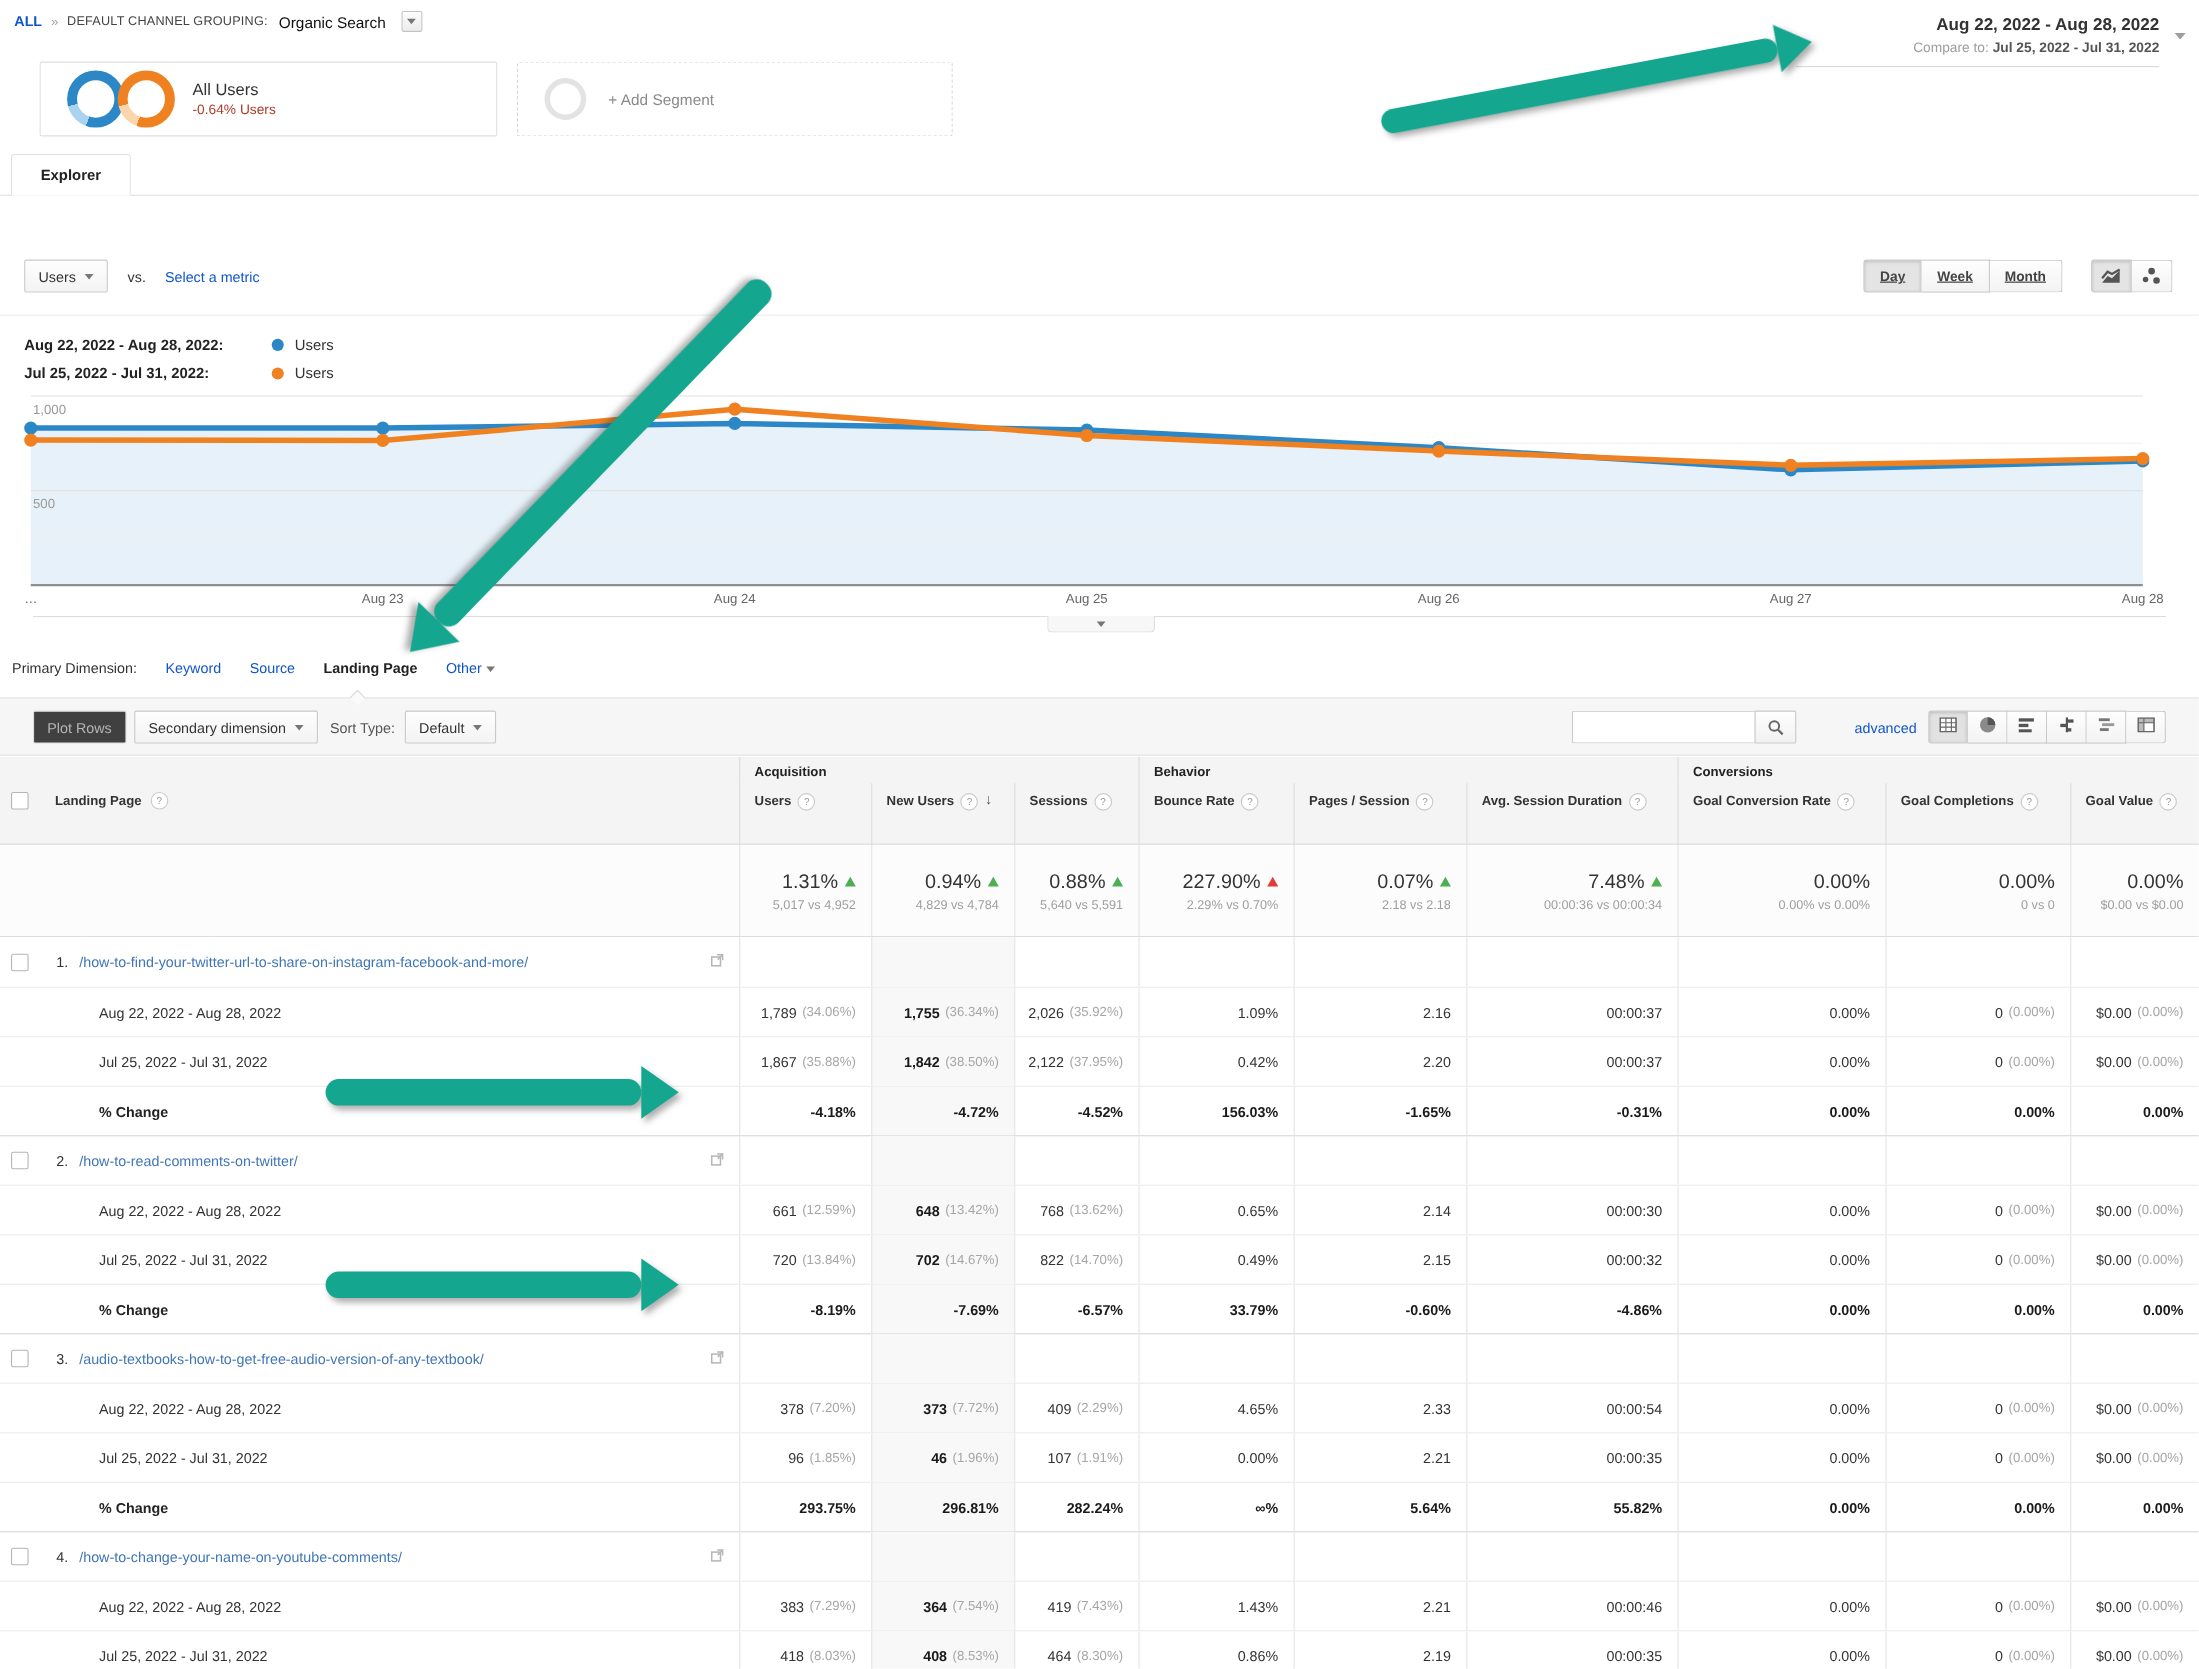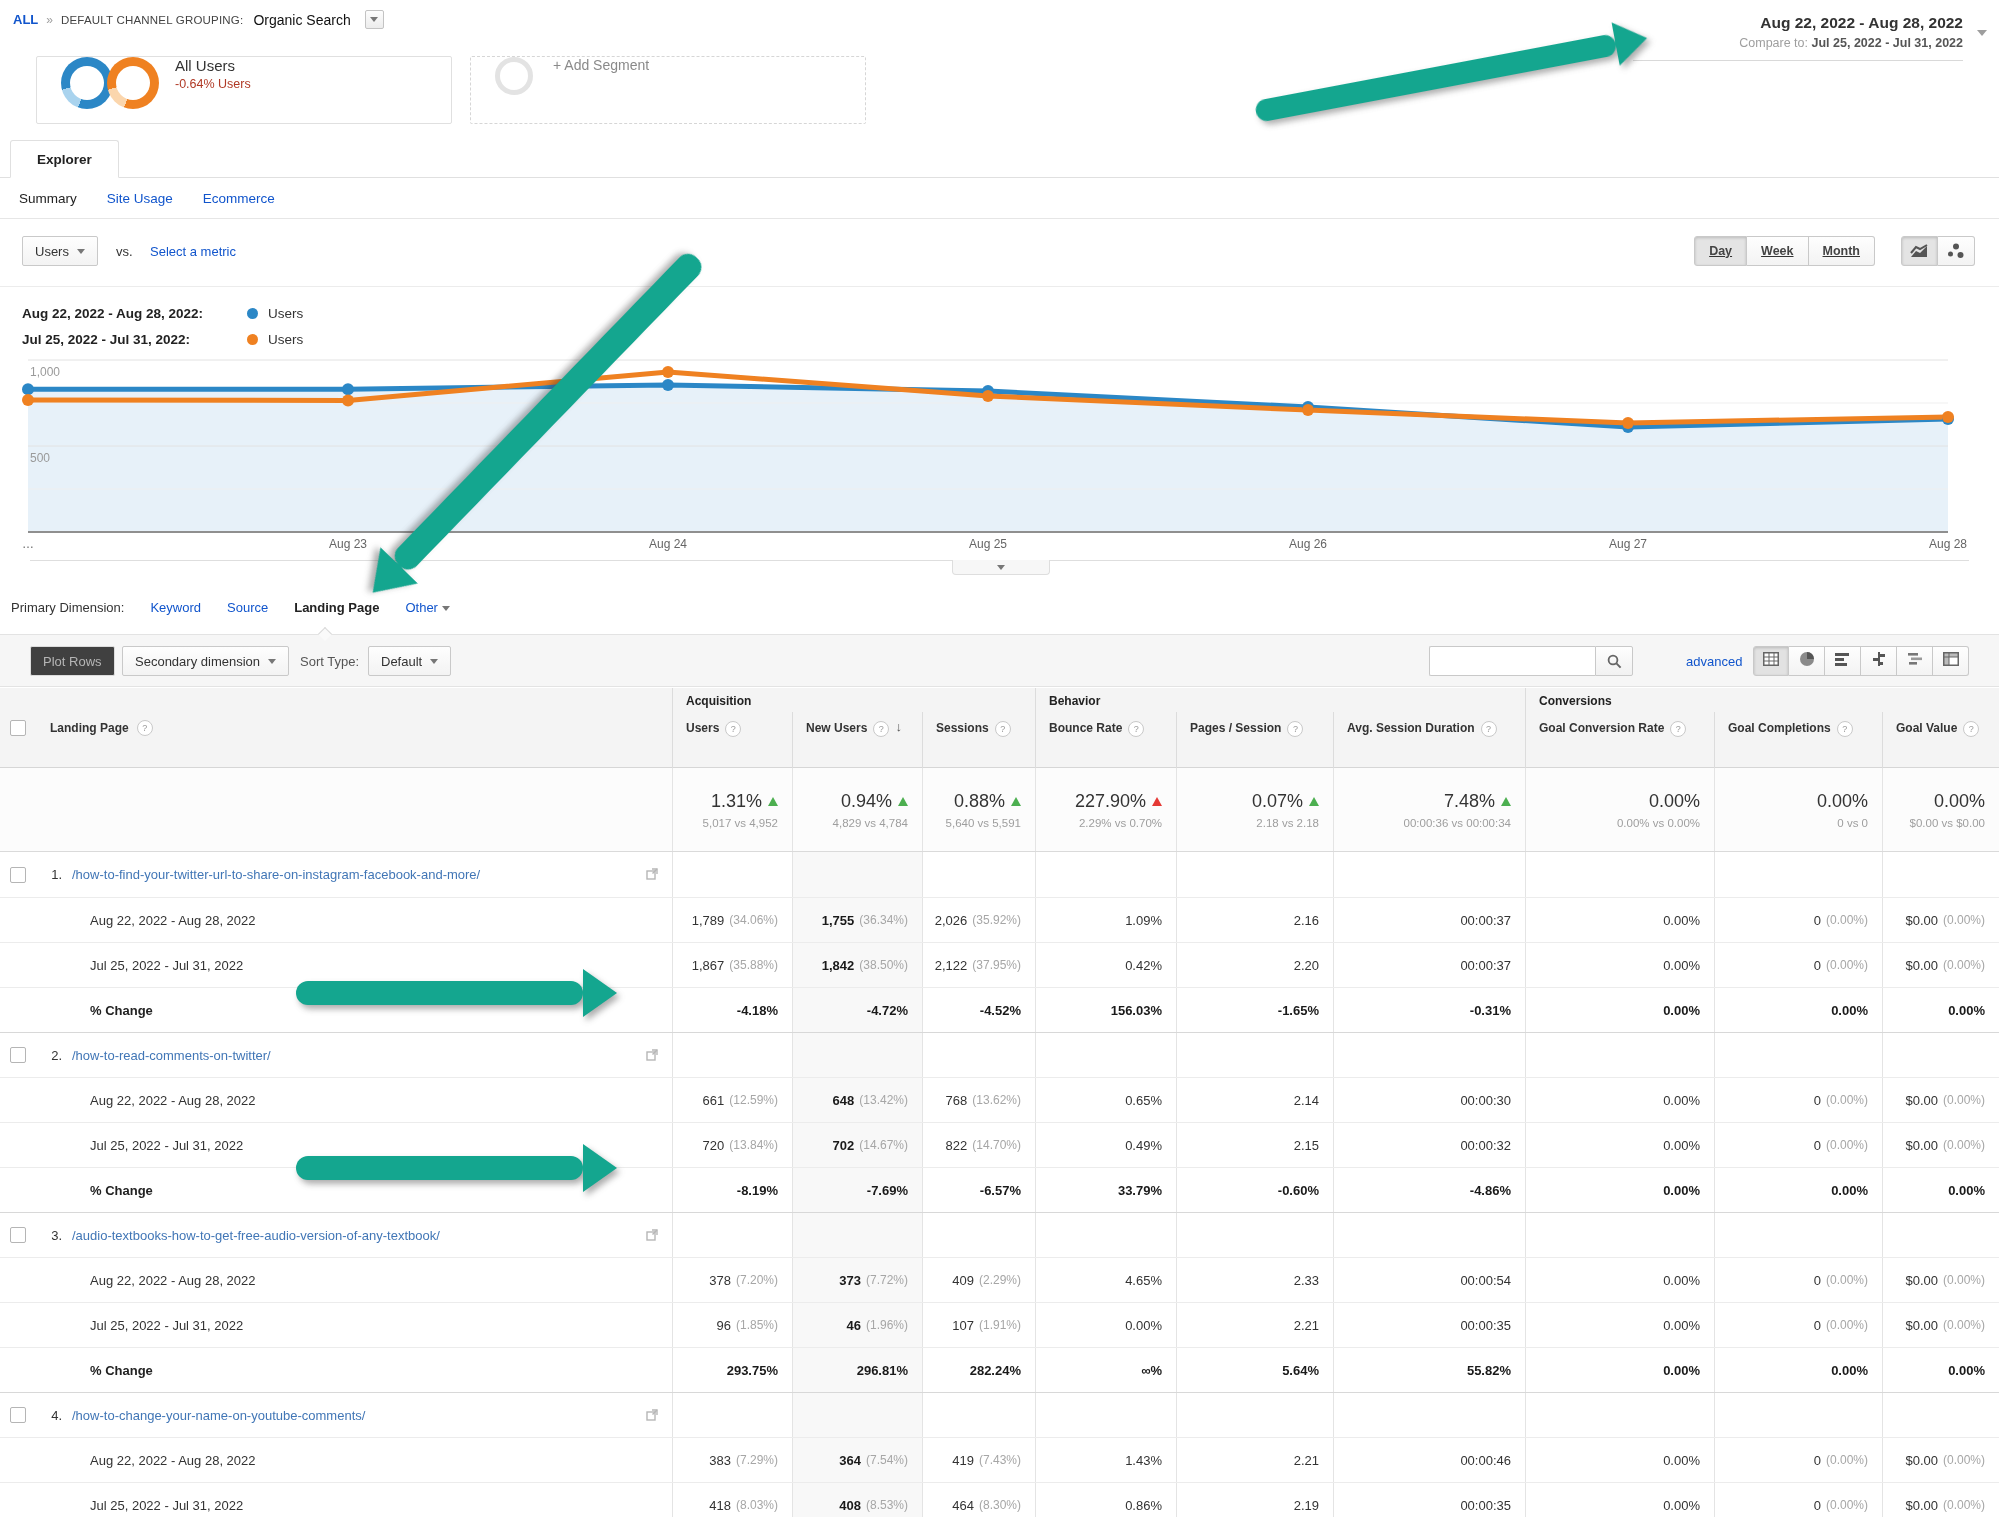--- a/index.html
+++ b/index.html
@@ -20,21 +20,21 @@
 
   
   #date-box{position:absolute;top:14px;right:36px;width:330px;text-align:right;padding-bottom:10px;border-bottom:1px solid #d9d9d9;}
   #date-box .d1{font-size:15.5px;font-weight:bold;color:#333;}
   #date-box .d2{font-size:12.5px;color:#9e9e9e;margin-top:4px;}
   #date-box .d2 b{color:#555;font-weight:bold;}
   #date-caret{position:absolute;top:30px;right:12px;}
 
   
   #segments{position:absolute;top:56px;left:36px;display:flex;gap:18px;}
-  .seg-card{width:416px;height:68px;border:1px solid #e0e0e0;border-radius:2px;background:#fff;display:flex;padding-left:24px;box-sizing:border-box;}
+  .seg-card{width:416px;height:68px;border:1px solid #e0e0e0;border-radius:2px;background:#fff;display:flex;align-items:center;padding-left:24px;box-sizing:border-box;}
   .seg-card.dashed{width:396px;border:1px dashed #d6d6d6;}
   .donut{position:relative;width:52px;height:52px;border-radius:50%;}
   .donut .hole{position:absolute;inset:9px;background:#fff;border-radius:50%;}
   .donut.blue{background:conic-gradient(from 200deg,#a9d3ee 0 55deg,#2b87c6 55deg 360deg);}
   .donut.orange{background:conic-gradient(from 200deg,#fbd6ad 0 55deg,#ef8121 55deg 360deg);margin-left:-6px;}
   .seg-text{margin-left:16px;}
   .seg-title{font-size:15px;color:#333;}
   .seg-delta{font-size:12.5px;color:#b03a26;margin-top:3px;}
   .ring{width:38px;height:38px;border:5px solid #e3e3e3;border-radius:50%;box-sizing:border-box;}
   .add-seg-label{font-size:14px;color:#8a8a8a;margin-left:20px;}
@@ -182,25 +182,20 @@
       </span>
     </div>
     <div class="seg-card dashed">
       <span class="ring"></span>
       <span class="add-seg-label">+ Add Segment</span>
     </div>
   </div>
 
   <div id="tab-row">
     <div id="explorer-tab">Explorer</div>
-  </div>
-  <div id="subnav">
-    <span class="active">Summary</span>
-    <a class="blue">Site Usage</a>
-    <a class="blue">Ecommerce</a>
   </div>
 
   <div id="controls">
     <span class="btn" id="metric-btn">
       <span>Users</span>
         <span class="caret-down caret-sm"></span>
     </span>
     <span id="vs-label">vs.</span>
     <a id="select-metric" class="blue">Select a metric</a>
     <div id="granularity">

